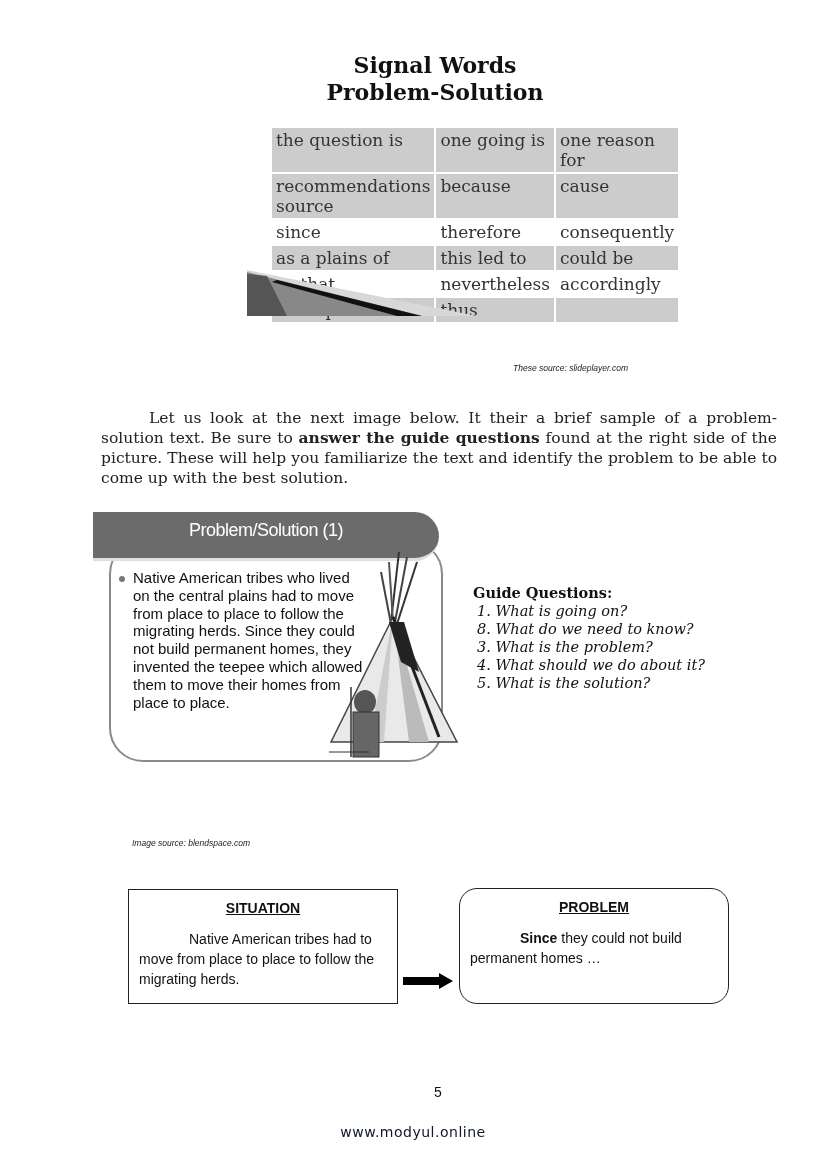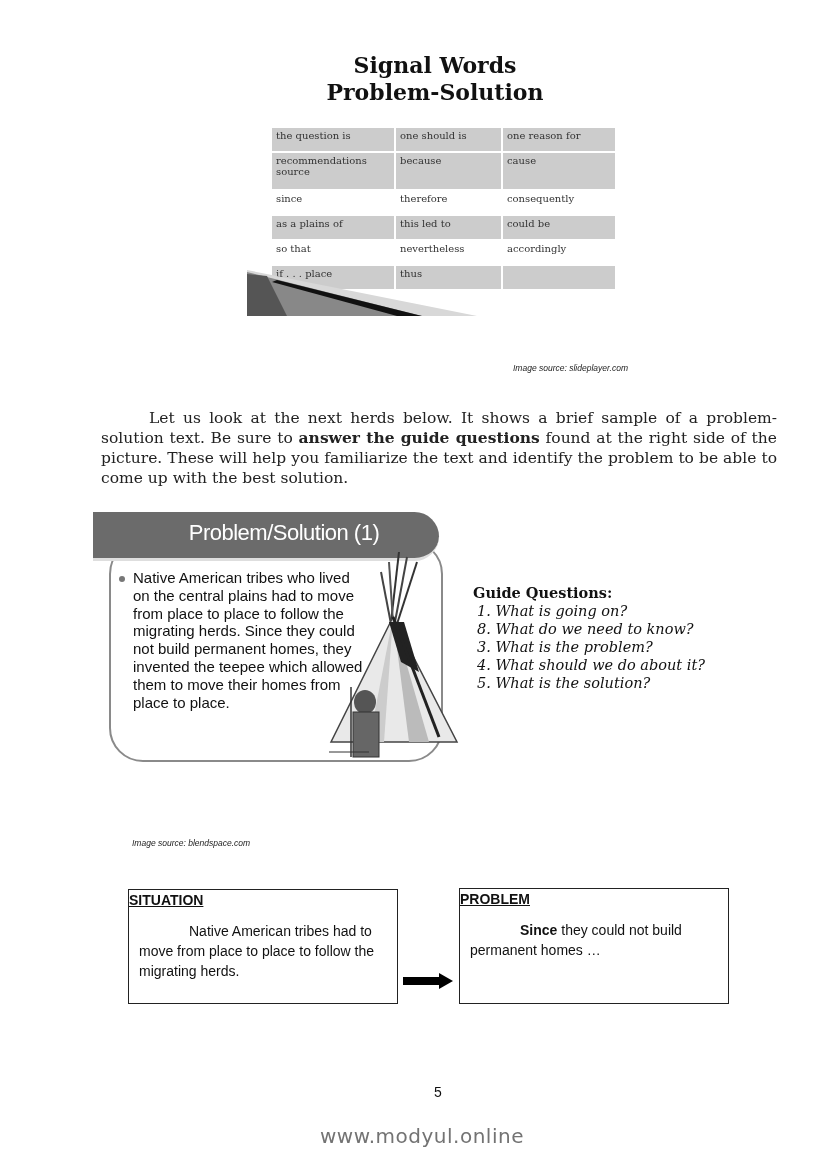--- a/index.html
+++ b/index.html
@@ -1,72 +1,72 @@
 <!DOCTYPE html>
 <html><head>
 <meta charset="utf-8">
 <style>
   html, body { margin: 0; padding: 0; background: #ffffff; }
   body { width: 826px; height: 1169px; position: relative; overflow: hidden; color: #111; }
   .abs { position: absolute; }
 
   
   .sig-title { left: 240px; top: 52px; width: 390px; text-align: center; font-family: "DejaVu Serif", serif; font-weight: bold; font-size: 22px; line-height: 27px; color: #111; }
-  .sig-table { left: 270px; top: 126px; border-collapse: separate; border-spacing: 2px; font-family: "DejaVu Serif", serif; font-size: 10px; color: #333; }
+  .sig-table { left: 270px; top: 126px; border-collapse: separate; border-spacing: 2px; font-family: "DejaVu Serif", serif; font-size: 17px; color: #333; }
   .sig-table td { padding: 2px 4px; vertical-align: top; height: 19px; }
   .sig-table tr.shade td { background: #cccccc; }
   .sig-table td.c1 { width: 114px; }
   .sig-table td.c2 { width: 97px; }
   .sig-table td.c3 { width: 104px; }
   .decor { left: 247px; top: 268px; width: 230px; height: 48px; }
 
   .img-src { font-family: "Liberation Sans", sans-serif; font-style: italic; font-size: 8.5px; color: #222; }
 
   
   .para { left: 101px; top: 408px; width: 676px; font-family: "DejaVu Serif", serif; font-size: 15.5px; line-height: 20px; text-align: justify; color: #222; }
   .para .indent { display: inline-block; width: 48px; }
 
   
   .slide2 { left: 93px; top: 512px; width: 350px; height: 250px; }
   .slide2-frame { left: 16px; top: 28px; width: 330px; height: 218px; border: 2px solid #8a8a8a; border-radius: 34px; background: #fff; }
   .slide2-head { left: 0; top: 0; width: 346px; height: 46px; background: #6b6b6b; border-radius: 0 26px 26px 0; border-bottom: 3px solid #dedede; }
-  .slide2-title { left: 0; top: 8px; width: 346px; text-align: center; font-family: "Liberation Sans", sans-serif; font-size: 22px; color: #fff; letter-spacing: -0.5px; padding-left: 18px; }
+  .slide2-title { left: 0; top: 8px; width: 346px; text-align: center; font-family: "Liberation Sans", sans-serif; font-size: 18px; color: #fff; letter-spacing: -0.5px; }
   .slide2-text { left: 40px; top: 57px; width: 230px; font-family: "Liberation Sans", sans-serif; font-size: 15px; line-height: 17.8px; color: #111; }
   .slide2-bullet { left: 26px; top: 64px; width: 6px; height: 6px; border-radius: 50%; background: #777; }
   .teepee { left: 236px; top: 40px; width: 130px; height: 210px; }
 
   
   .guide { left: 473px; top: 584px; font-family: "DejaVu Serif", serif; color: #111; }
   .guide-title { font-weight: bold; font-size: 14.5px; line-height: 18px; }
   .guide ol { margin: 0; padding: 0; list-style: none; }
   .guide li { font-style: italic; font-size: 14.5px; line-height: 18px; padding-left: 4px; }
 
   
   .box { border: 1px solid #222; background: #fff; font-family: "Liberation Sans", sans-serif; font-size: 14px; line-height: 20px; color: #111; box-sizing: border-box; }
-  .box-title { text-align: left; font-weight: bold; text-decoration: underline; font-size: 14px; }
+  .box-title { text-align: center; font-weight: bold; text-decoration: underline; margin-top: 8px; font-size: 14px; }
   .box-body { padding: 0 10px; margin-top: 11px; }
   .box-body .ind { display: inline-block; width: 50px; }
   .arrow { left: 403px; top: 973px; width: 50px; height: 16px; }
 
   .page-num { left: 426px; top: 1084px; width: 24px; text-align: center; font-family: "Liberation Sans", sans-serif; font-size: 14px; color: #111; }
-  .watermark { left: 320px; top: 1124px; width: 186px; text-align: center; font-family: "DejaVu Sans", sans-serif; font-size: 20px; color: #737373; letter-spacing: 0.5px; }
+  .watermark { left: 320px; top: 1124px; width: 186px; text-align: center; font-family: "DejaVu Sans", sans-serif; font-size: 14px; color: #0f172a; letter-spacing: 0.5px; }
 </style>
 </head>
 <body>
 
 <div class="abs sig-title">
   <div>Signal Words</div>
   <div>Problem-Solution</div>
 </div>
 
 <table class="abs sig-table">
   <tbody>
       <tr class="shade">
     <td class="c1">the question is</td>
-    <td class="c2">one should is</td>
+    <td class="c2">one going is</td>
     <td class="c3">one reason for</td>
   </tr>
   <tr class="shade">
     <td class="c1" style="height:32px">recommendations source</td>
     <td class="c2">because</td>
     <td class="c3">cause</td>
   </tr>
   <tr>
     <td class="c1">since</td>
     <td class="c2">therefore</td>
@@ -90,24 +90,24 @@
 </tbody>
   </table>
 
 <svg class="abs decor" viewBox="0 0 230 48">
   <polygon points="0,2 0,48 230,48" fill="#d8d8d8"></polygon>
   <polygon points="0,4 0,48 175,48" fill="#888"></polygon>
   <polygon points="0,6 0,48 40,48 20,8" fill="#555"></polygon>
   <polygon points="30,12 175,48 150,48 25,14" fill="#111"></polygon>
 </svg>
 
-<div class="abs img-src" style="left:513px; top:363px;">Image source: slideplayer.com</div>
+<div class="abs img-src" style="left:513px; top:363px;">These source: slideplayer.com</div>
 
 <div class="abs para">
-  <span class="indent"></span><span>Let us look at the next herds below. It shows a brief sample of a problem-solution text. Be sure to </span><b>answer the guide questions</b><span> found at the right side of the picture. These will help you familiarize the text and identify the problem to be able to come up with the best solution.</span>
+  <span class="indent"></span><span>Let us look at the next image below. It their a brief sample of a problem-solution text. Be sure to </span><b>answer the guide questions</b><span> found at the right side of the picture. These will help you familiarize the text and identify the problem to be able to come up with the best solution.</span>
 </div>
 
 <div class="abs slide2">
   <div class="abs slide2-frame"></div>
   <div class="abs slide2-head"></div>
   <div class="abs slide2-title">Problem/Solution (1)</div>
   <div class="abs slide2-bullet"></div>
   <div class="abs slide2-text">Native American tribes who lived on the central plains had to move from place to place to follow the migrating herds. Since they could not build permanent homes, they invented the teepee which allowed them to move their homes from place to place.</div>
   <svg class="abs teepee" viewBox="0 0 130 210">
     <line x1="70" y1="0" x2="62" y2="70" stroke="#333" stroke-width="2"></line>
@@ -143,19 +143,19 @@
 <div class="abs box" style="left:128px; top:889px; width:270px; height:115px;">
   <div class="box-title">SITUATION</div>
   <div class="box-body"><span class="ind"></span><span>Native American tribes had to move from place to place to follow the migrating herds.</span></div>
 </div>
 
 <svg class="abs arrow" viewBox="0 0 50 16">
   <rect x="0" y="4" width="38" height="8" fill="#000"></rect>
   <polygon points="36,0 50,8 36,16" fill="#000"></polygon>
 </svg>
 
-<div class="abs box" style="left:459px; top:888px; width:270px; height:116px;">
+<div class="abs box" style="left:459px; top:888px; width:270px; height:116px;border-radius:18px;">
   <div class="box-title">PROBLEM</div>
   <div class="box-body"><span class="ind"></span><b>Since</b><span> they could not build permanent homes …</span></div>
 </div>
 
 <div class="abs page-num">5</div>
 <div class="abs watermark">www.modyul.online</div>
 
 </body></html>

